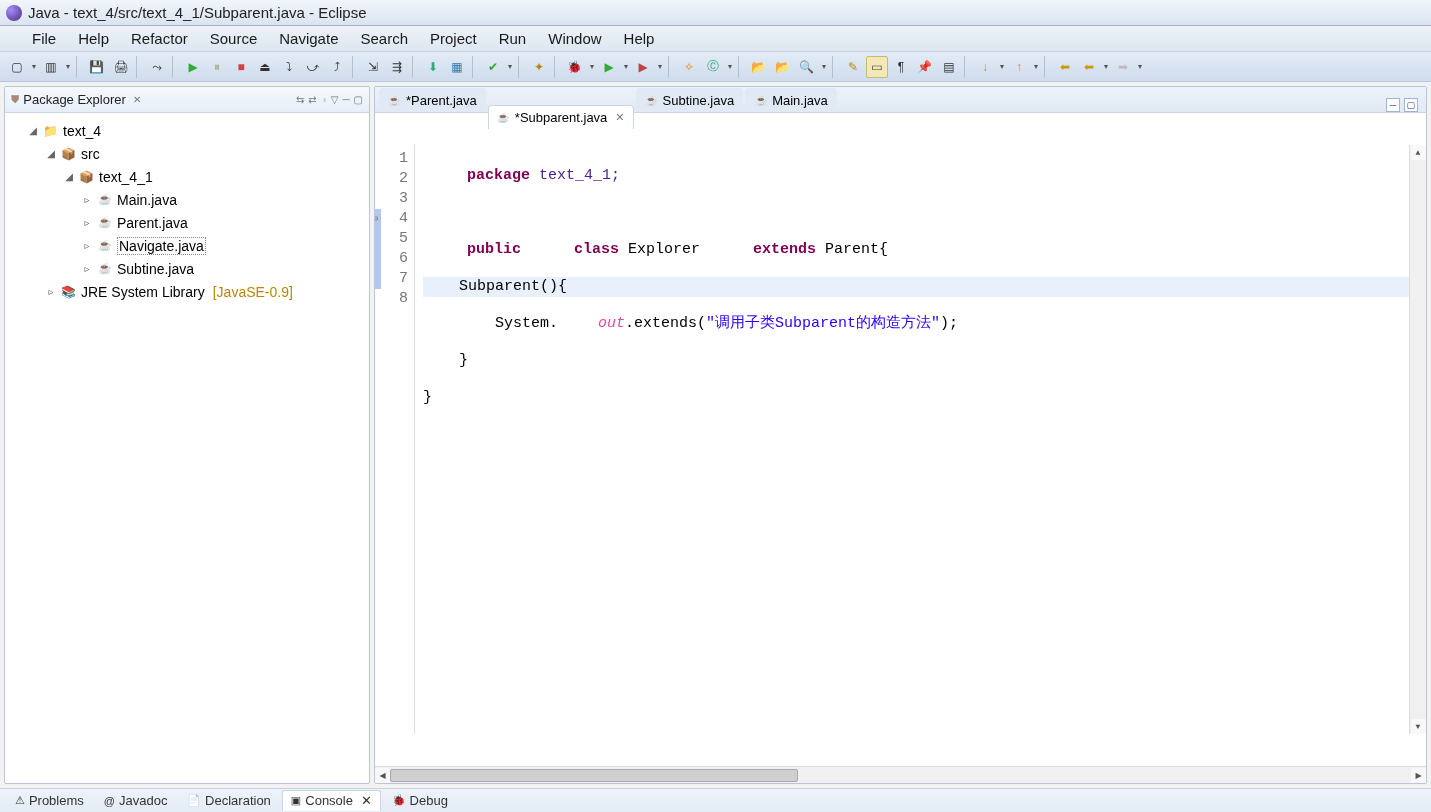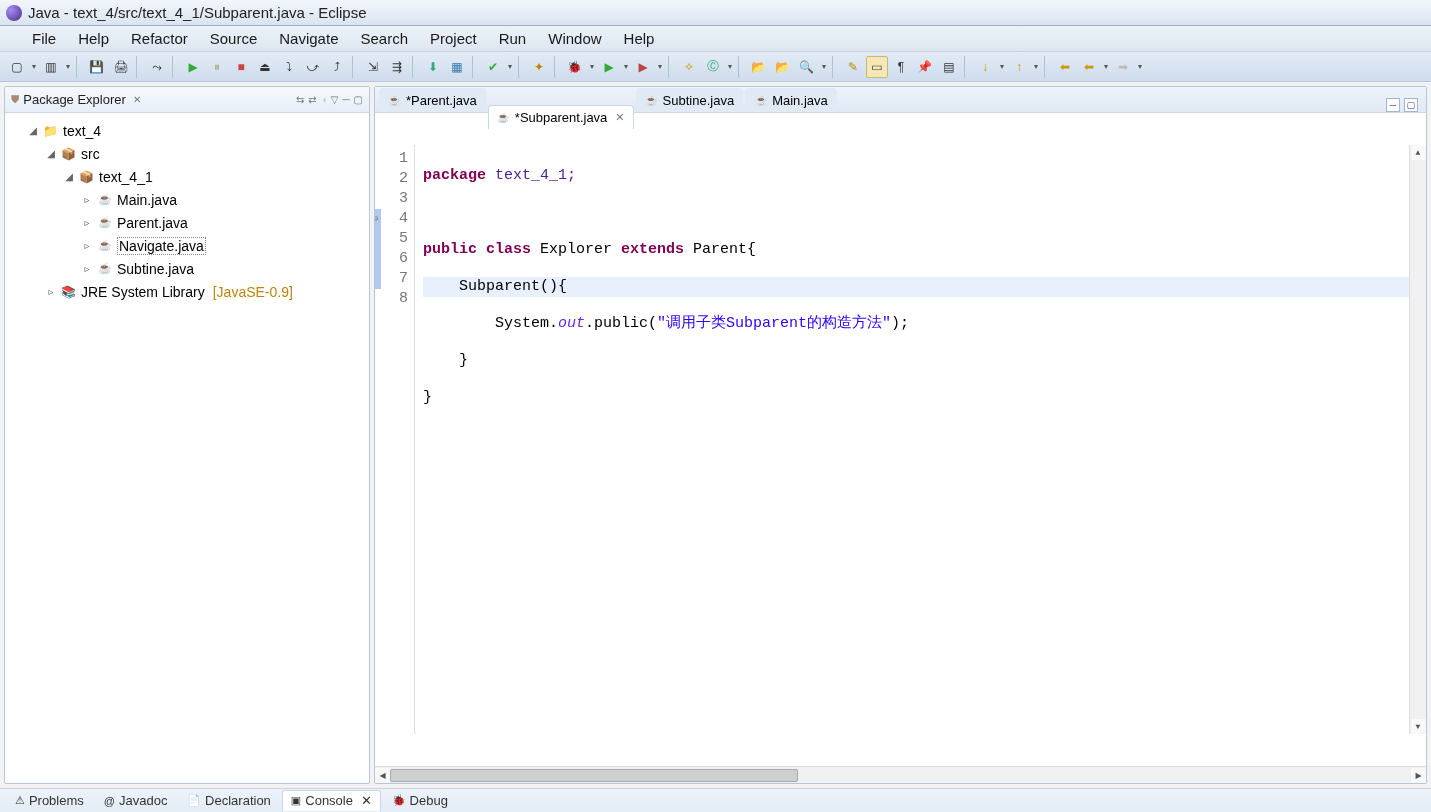--- a/index.html
+++ b/index.html
@@ -192,24 +192,24 @@
   }
   .gutter .ln { height: 20px; line-height:20px;}
   .code {
     flex:1;
     padding: 4px 0 4px 8px;
     white-space: pre;
     overflow:auto;
   }
   .code .line { height:20px; line-height:20px; }
   .code .hl { background:#e8f0fe; display:block; width:100%;}
-  .kw { color: #7f0055; font-weight: bold; }
+  .kw { color: #7f0055; font-weight: bold; margin-left: 44px; }
   .pkgname { color: #4c1d95; }
   .str { color: #2a00ff; }
-  .stat { color: #6d28d9; font-style: italic; }
+  .stat { color: #ec4899; font-style: italic; margin-left: 40px; }
   .scrollbar-v {
     width: 17px;
     background: #f0f0f0;
     border-left:1px solid #ddd;
     display:flex; flex-direction:column; align-items:center;
     justify-content: flex-start;
   }
   .scrollbar-v .arrow, .scrollbar-h .arrow {
     width:15px;height:15px;display:flex;align-items:center;justify-content:center;
     font-size:8px;color:#555;background:#f8f8f8;
@@ -427,21 +427,21 @@
         <div class="ln">5</div>
         <div class="ln">6</div>
         <div class="ln">7</div>
         <div class="ln">8</div>
       </div>
       <div class="code">
 <div class="line"><span class="kw">package</span><span class="pkgname"> text_4_1;</span></div>
 <div class="line"></div>
 <div class="line"><span class="kw">public</span> <span class="kw">class</span><span> Explorer </span><span class="kw">extends</span><span> Parent{</span></div>
 <div class="line hl"><span>    Subparent(){</span></div>
-<div class="line"><span>        System.</span><span class="stat">out</span><span>.public(</span><span class="str">"调用子类Subparent的构造方法"</span><span>);</span></div>
+<div class="line"><span>        System.</span><span class="stat">out</span><span>.extends(</span><span class="str">"调用子类Subparent的构造方法"</span><span>);</span></div>
 <div class="line"><span>    }</span></div>
 <div class="line"><span>}</span></div>
 <div class="line"></div>
       </div>
       <div class="scrollbar-v">
         <div class="arrow">▲</div>
         <div style="flex:1;"></div>
         <div class="arrow">▼</div>
       </div>
     </div>

